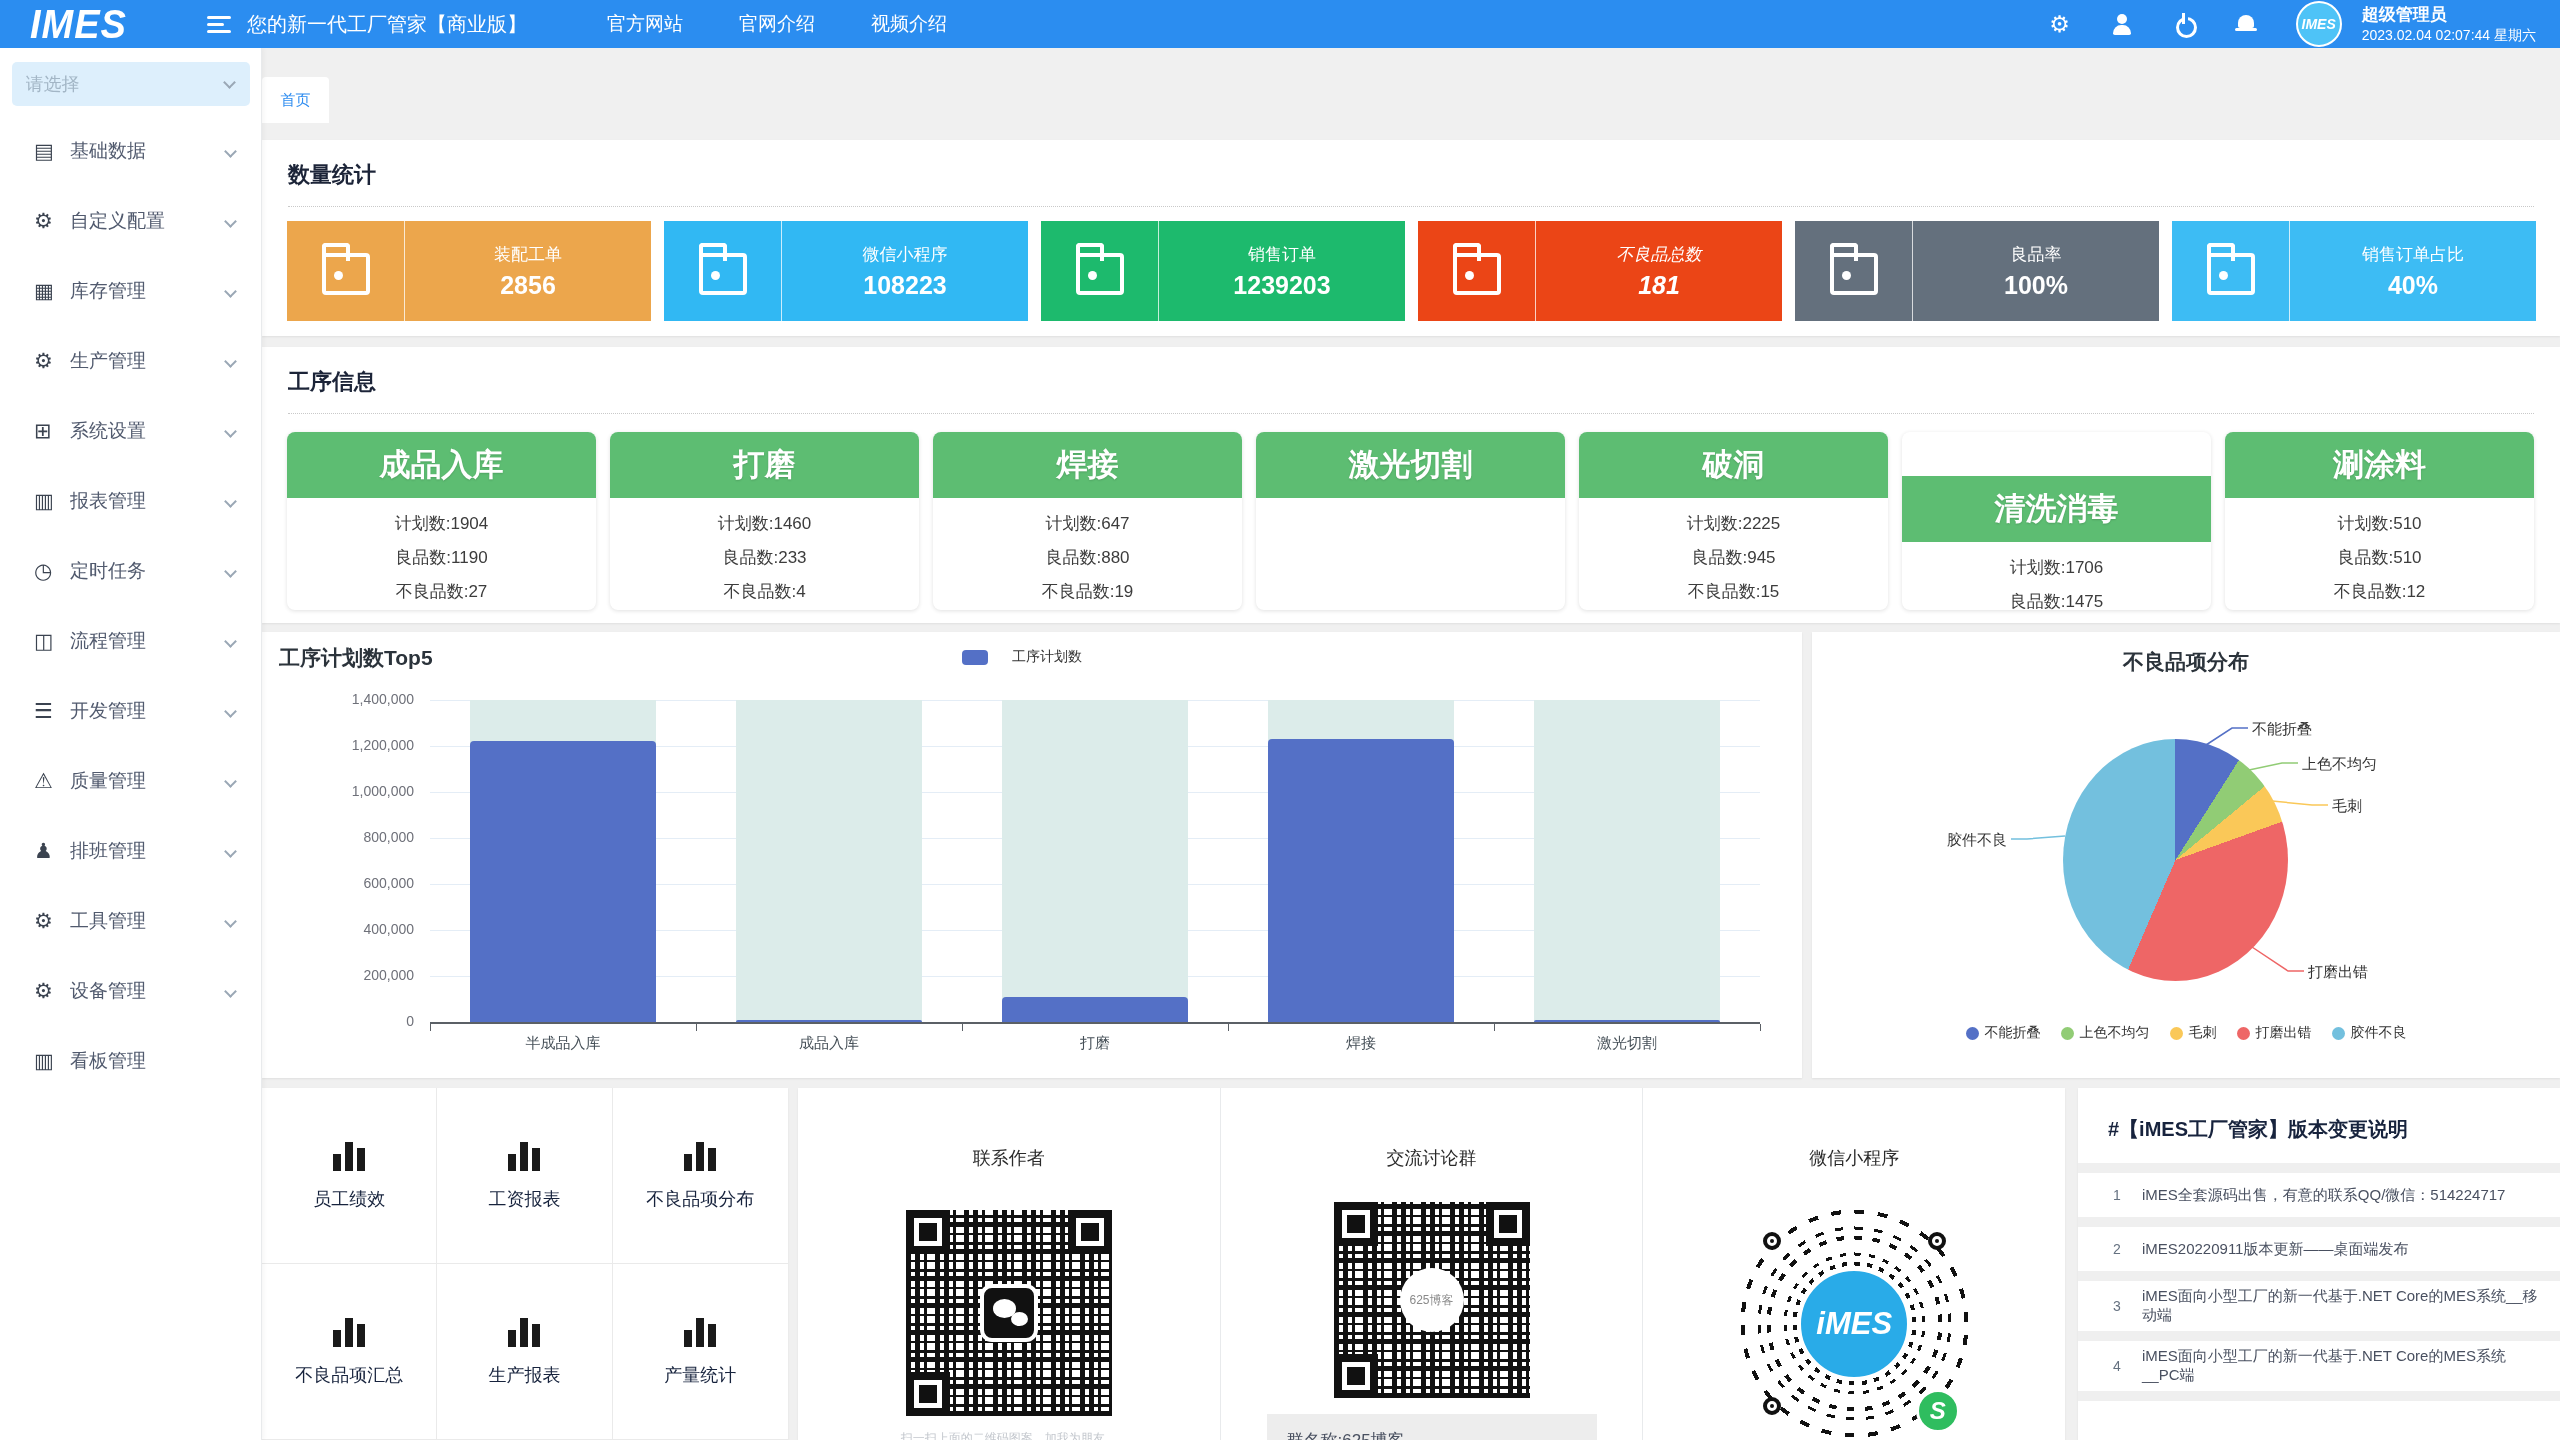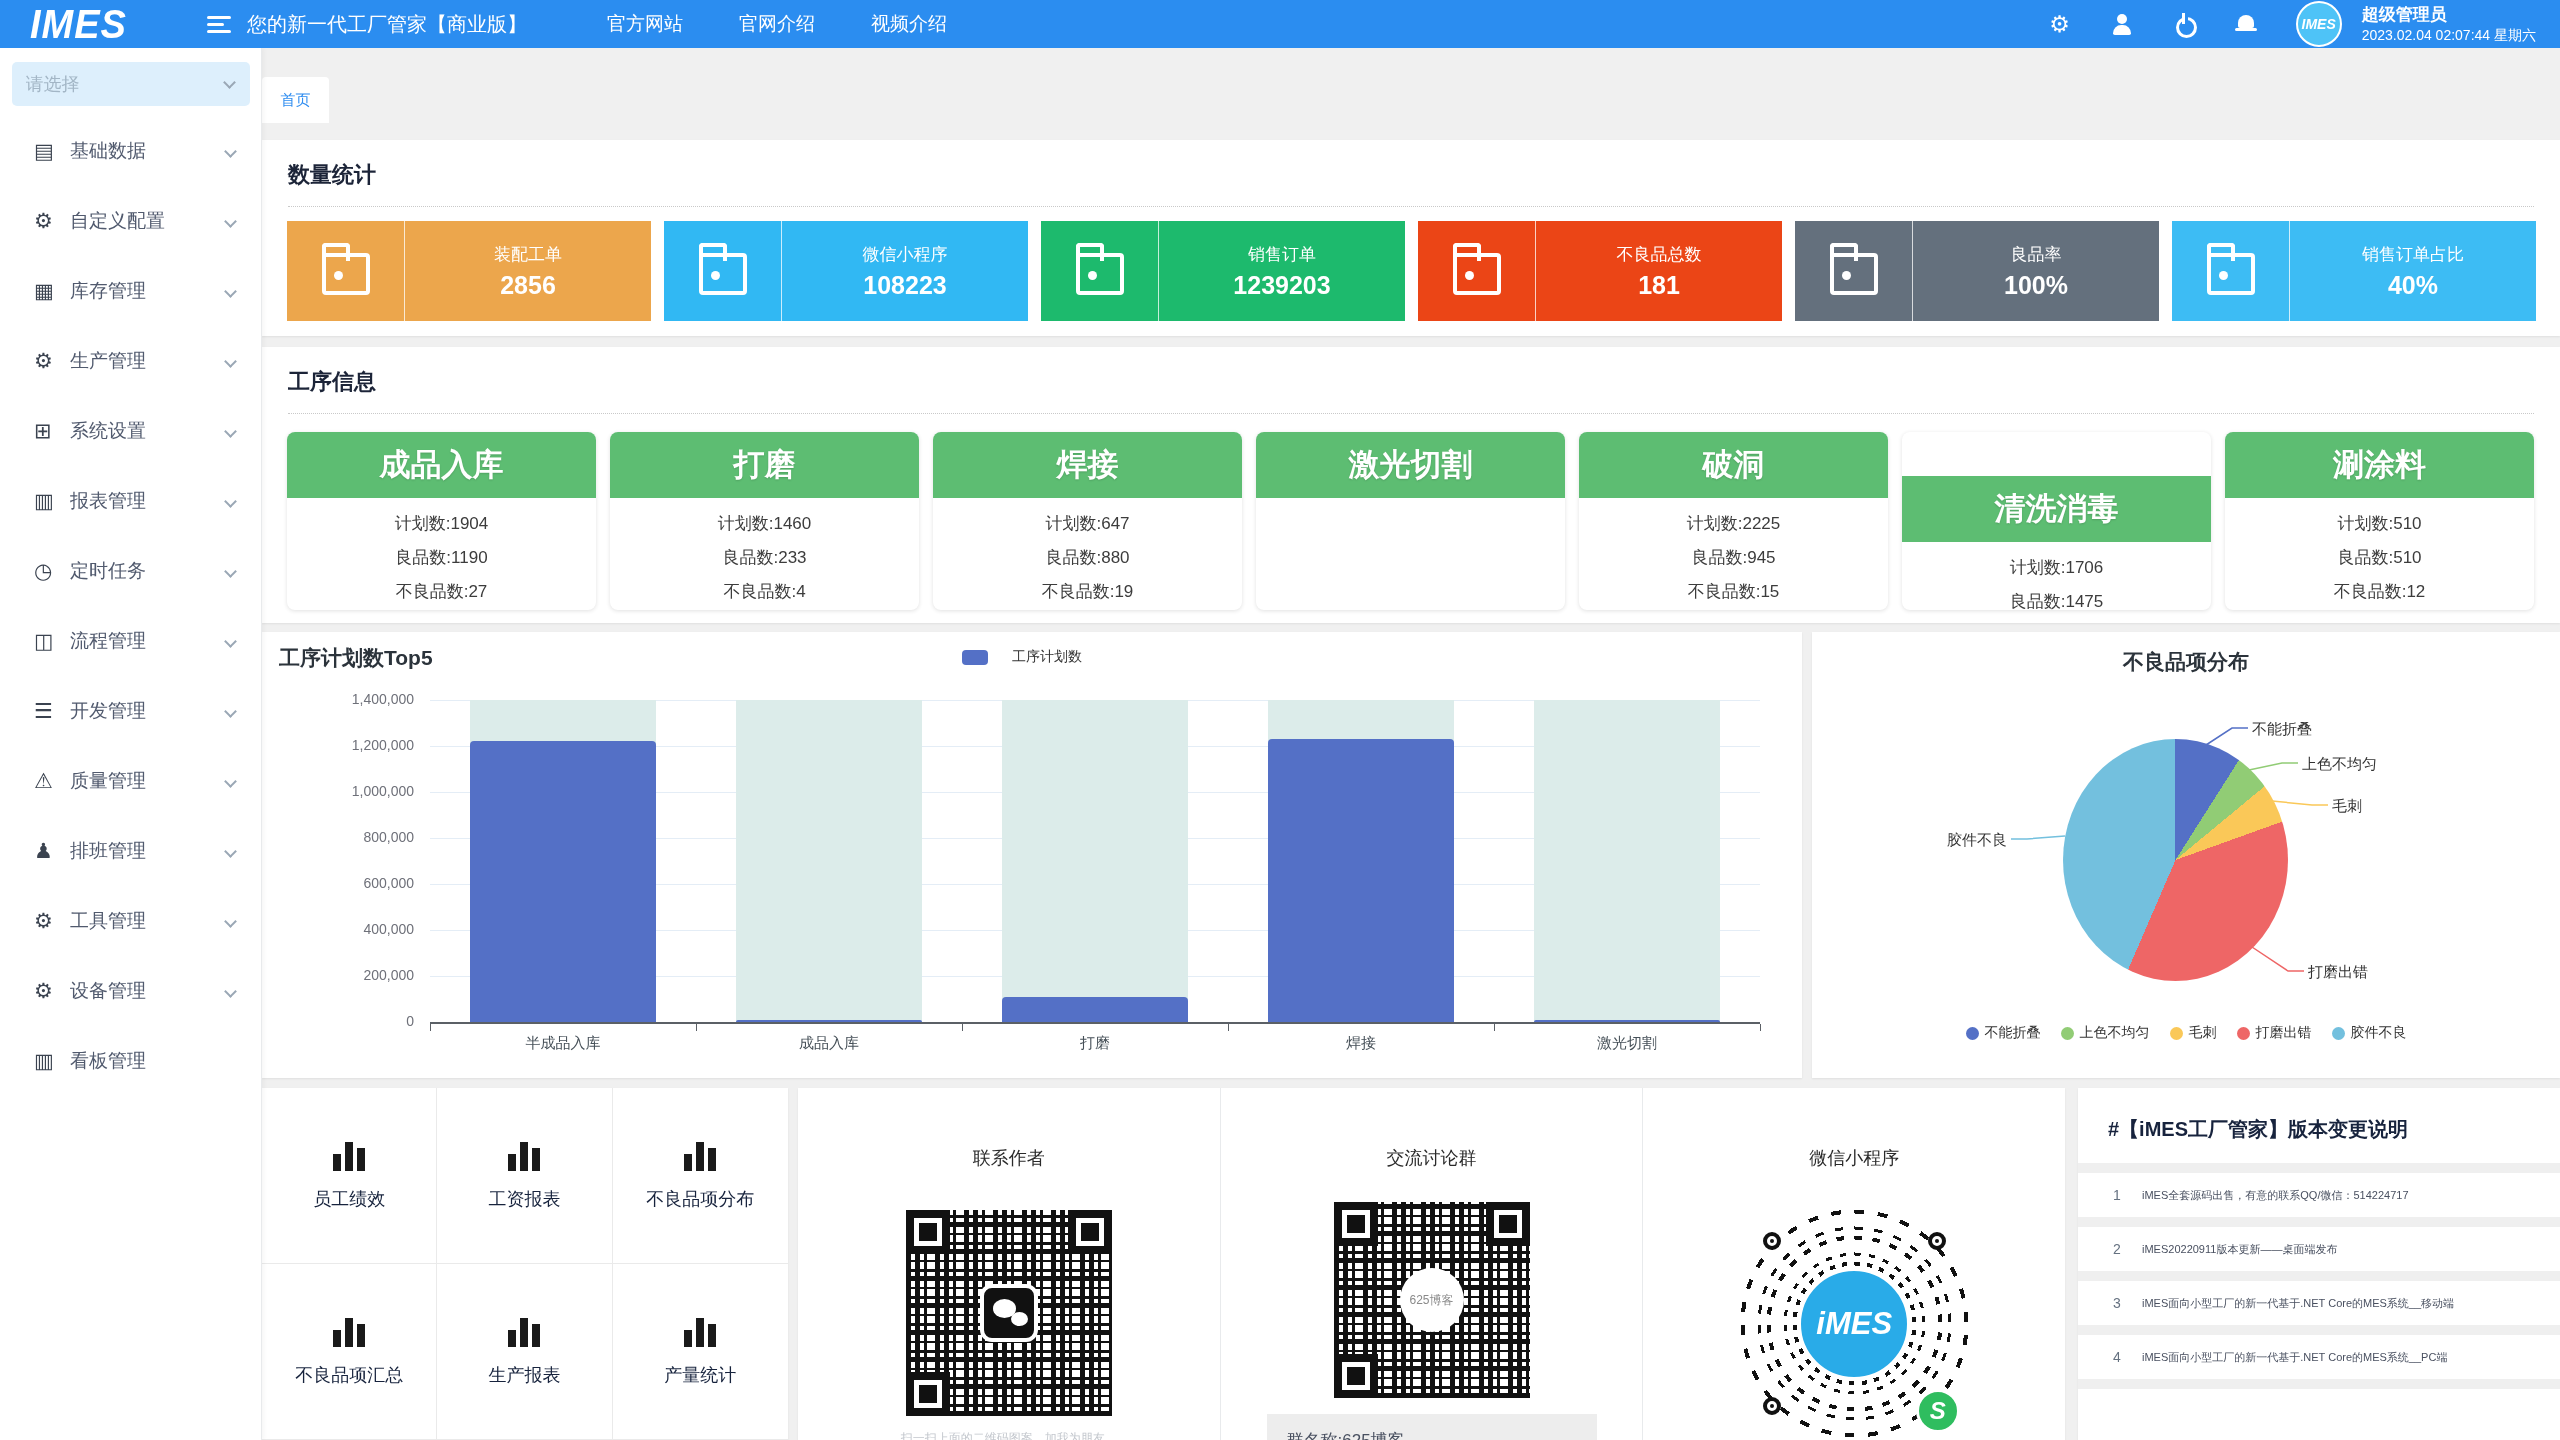--- a/index.html
+++ b/index.html
@@ -170,21 +170,21 @@
     justify-content:center; color:#fff; font-weight:bold; font-style:italic; font-size:31px;
     border:3px solid #fff; }
   .mini-s { position:absolute; right:12px; bottom:8px; width:44px; height:44px; border-radius:50%;
     background:#2fbd5f; border:3px solid #fff; color:#fff; display:flex; align-items:center;
     justify-content:center; font-size:24px; font-weight:bold; font-style:italic; }
 
   .card-log { left:1816px; top:965px; right:0; height:600px; padding:18px 20px 0 22px; }
   .log-title { font-size:20px; font-weight:bold; color:#17233d; padding:10px 0 20px 8px; }
   .log-row { display:flex; align-items:center; min-height:44px; padding:6px 0; }
   .log-no { width:34px; font-size:14px; color:#657180; text-align:center; }
-  .log-txt { flex:1; font-size:11px; color:#495060; padding-left:8px; }
+  .log-txt { flex:1; font-size:15px; color:#495060; padding-left:8px; }
   .log-div { height:10px; background:#efefef; margin:0 -20px 0 -22px; }
 </style>
 </head>
 <body>
 
 <div id="page">
 
   <header class="topbar">
     <div class="logo">IMES</div>
     <div class="burger">
@@ -352,21 +352,21 @@
                 <span class="fbody"></span>
                 <span class="fdot"></span>
               </span>
             </div>
             <div class="stat-txt">
               <div class="stat-label">销售订单</div>
               <div class="stat-value">1239203</div>
             </div>
           </div>
 
-          <div class="stat" style="background: rgb(235, 69, 22);">
+          <div class="stat" style="background: rgb(235, 69, 22); font-style: italic;">
             <div class="stat-icn">
               <span class="folder">
                 <span class="fbody"></span>
                 <span class="fdot"></span>
               </span>
             </div>
             <div class="stat-txt">
               <div class="stat-label">不良品总数</div>
               <div class="stat-value">181</div>
             </div>

